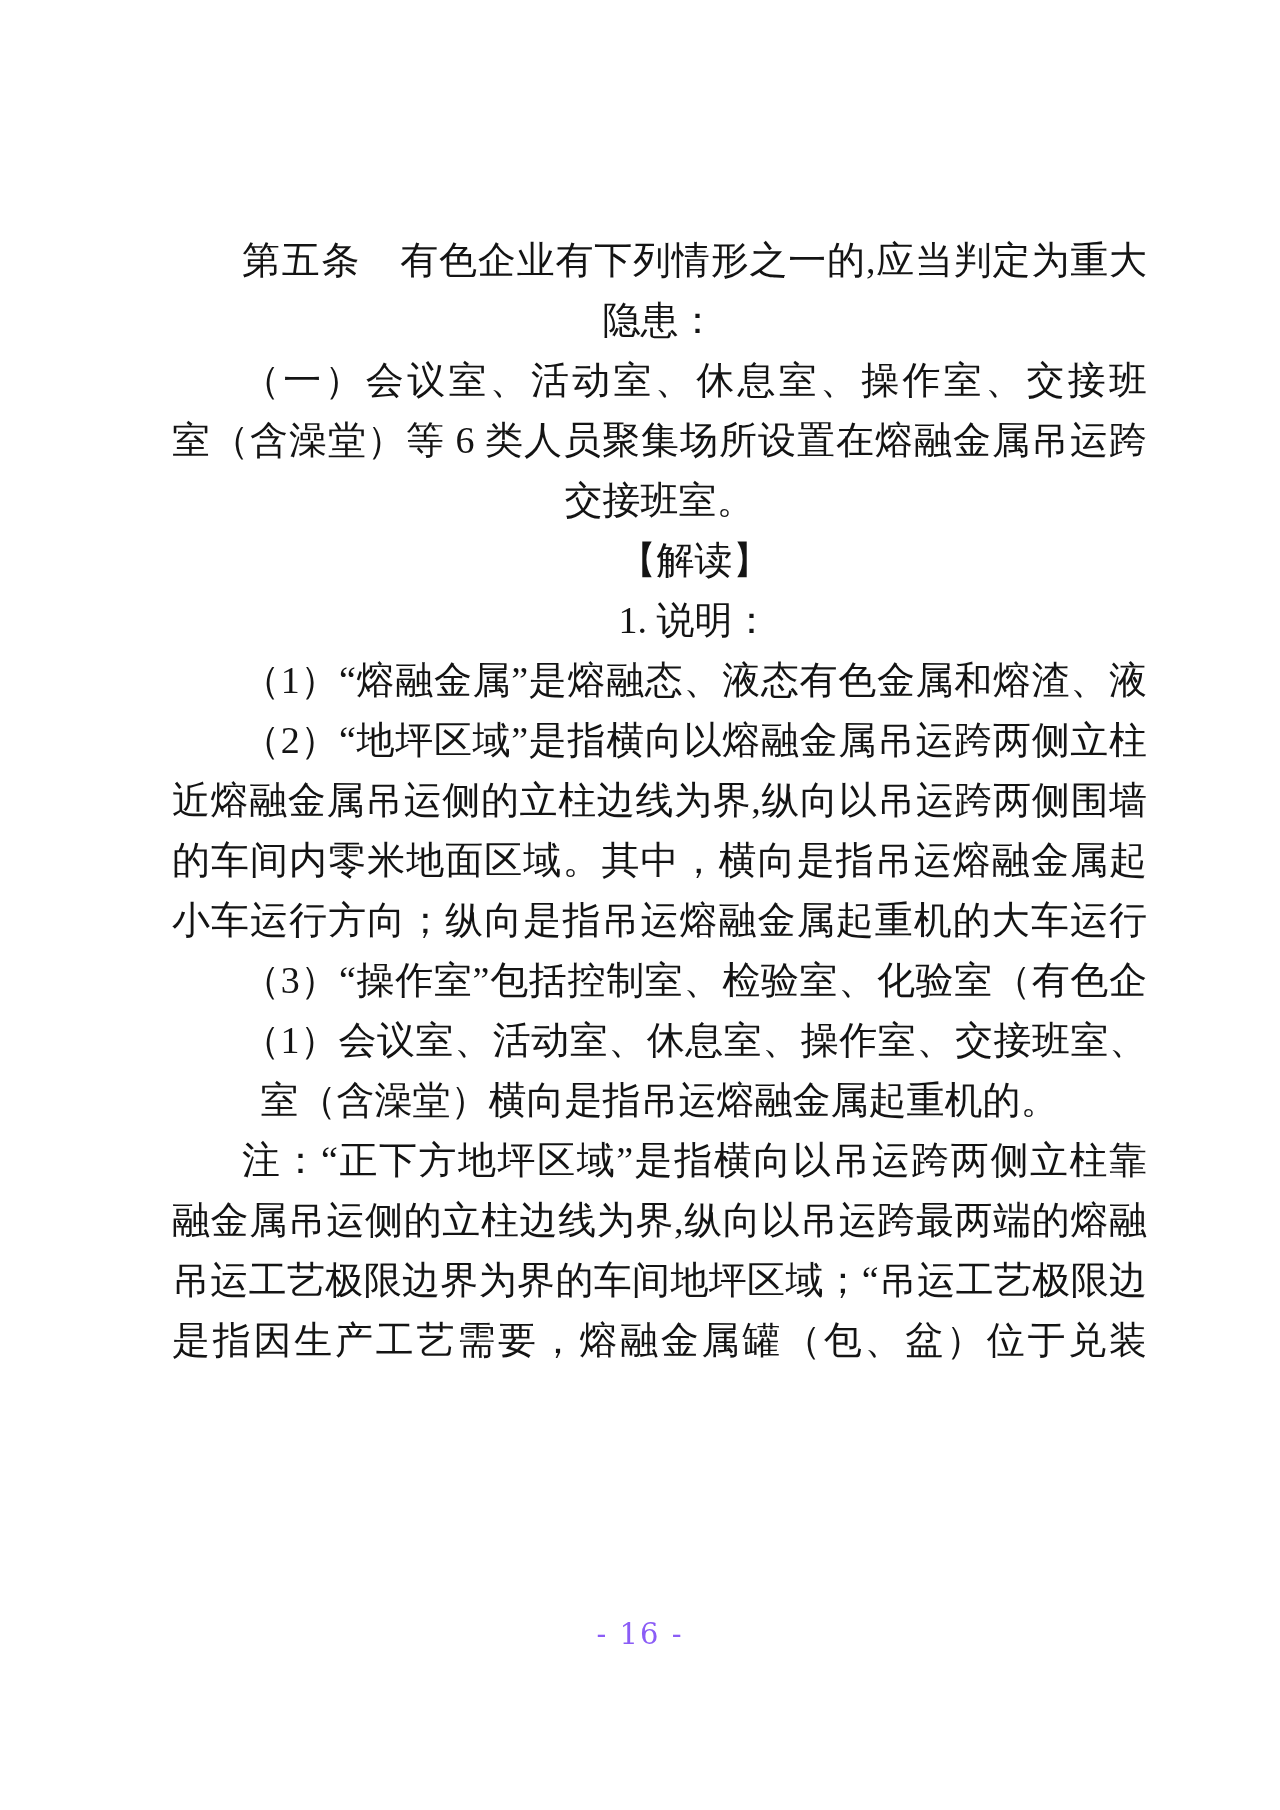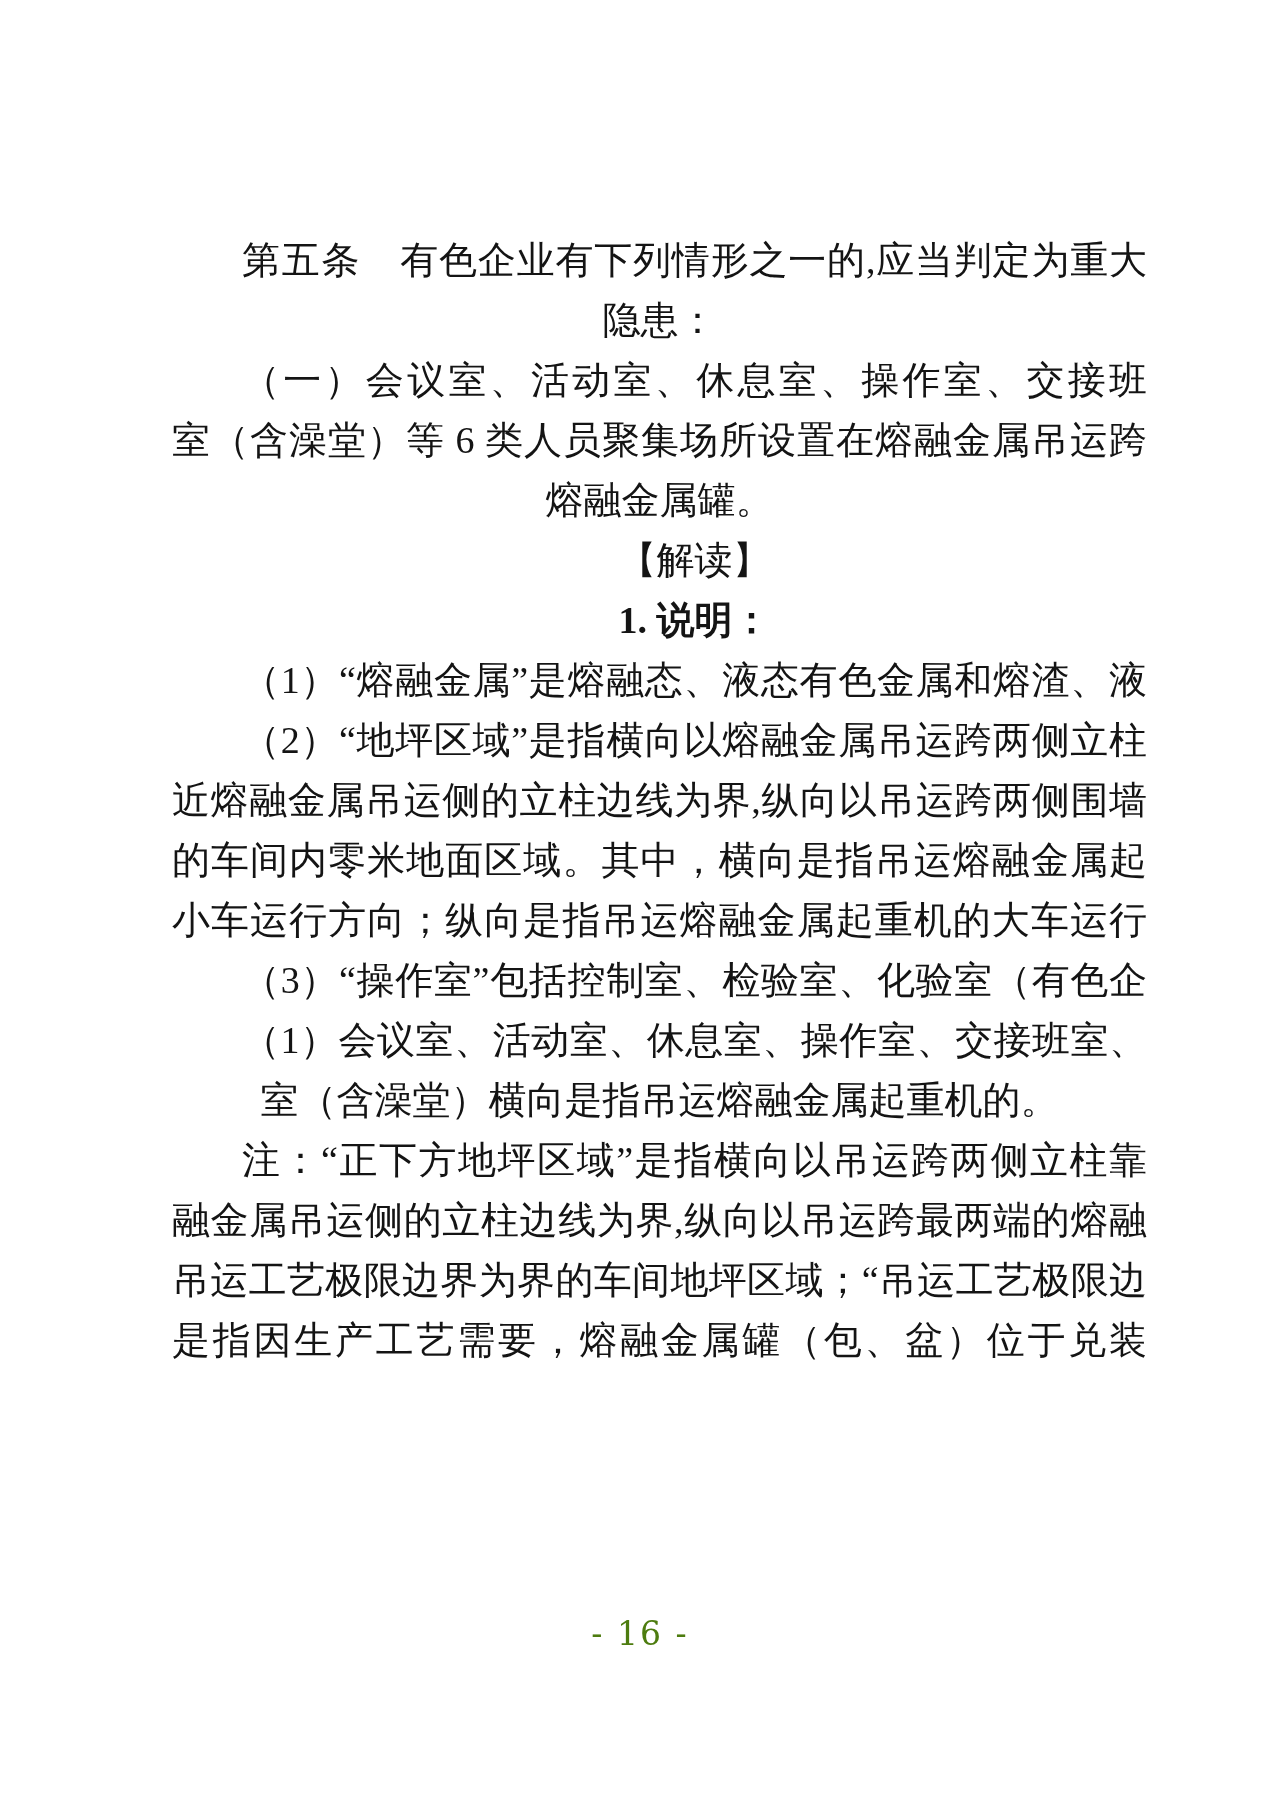--- a/index.html
+++ b/index.html
@@ -40,46 +40,46 @@
   }
   .part.normal {
     font-weight: normal;
   }
   .part.bold-sans {
     font-family: "Liberation Sans", "DejaVu Sans", sans-serif;
     font-weight: normal;
     letter-spacing: 1px;
   }
   .part.bold {
-    font-weight: bold;
+    font-weight: normal;
   }
   .page-number {
     position: absolute;
     top: 1612px;
     left: 0;
     width: 100%;
     height: 44px;
     line-height: 44px;
     text-align: center;
-    font-size: 33px;
+    font-size: 29px;
     font-family: "DejaVu Serif", serif;
-    color: #4d7c0f;
+    color: #8b5cf6;
     letter-spacing: 2px;
   }
 </style>
 </head>
 <body>
 
 <div class="page">
   <div class="doc-body">
       <div class="line indent justify"><span class="part bold-sans">第五条</span><span class="part normal">　有色企业有下列情形之一的,应当判定为重大事故</span></div>
       <div class="line"><span class="part normal">隐患：</span></div>
       <div class="line indent justify"><span class="part normal">（一）会议室、活动室、休息室、操作室、交接班室、更衣</span></div>
       <div class="line justify"><span class="part normal">室（含澡堂）等 6 类人员聚集场所设置在熔融金属吊运跨的地坪</span></div>
-      <div class="line"><span class="part normal">熔融金属罐。</span></div>
+      <div class="line"><span class="part normal">交接班室。</span></div>
       <div class="line indent"><span class="part normal">【解读】</span></div>
       <div class="line indent"><span class="part bold">1. 说明：</span></div>
       <div class="line indent justify"><span class="part normal">（1）“熔融金属”是熔融态、液态有色金属和熔渣、液渣</span></div>
       <div class="line indent justify"><span class="part normal">（2）“地坪区域”是指横向以熔融金属吊运跨两侧立柱靠</span></div>
       <div class="line justify"><span class="part normal">近熔融金属吊运侧的立柱边线为界,纵向以吊运跨两侧围墙为界</span></div>
       <div class="line justify"><span class="part normal">的车间内零米地面区域。其中，横向是指吊运熔融金属起重机的</span></div>
       <div class="line justify"><span class="part normal">小车运行方向；纵向是指吊运熔融金属起重机的大车运行方向。</span></div>
       <div class="line indent justify"><span class="part normal">（3）“操作室”包括控制室、检验室、化验室（有色企业</span></div>
       <div class="line indent justify"><span class="part normal">（1）会议室、活动室、休息室、操作室、交接班室、更衣</span></div>
       <div class="line"><span class="part normal">室（含澡堂）横向是指吊运熔融金属起重机的。</span></div>

